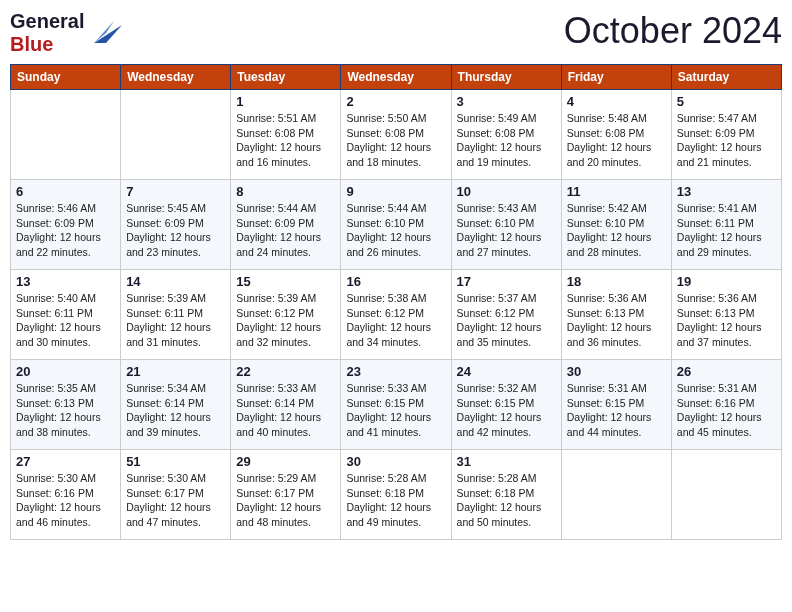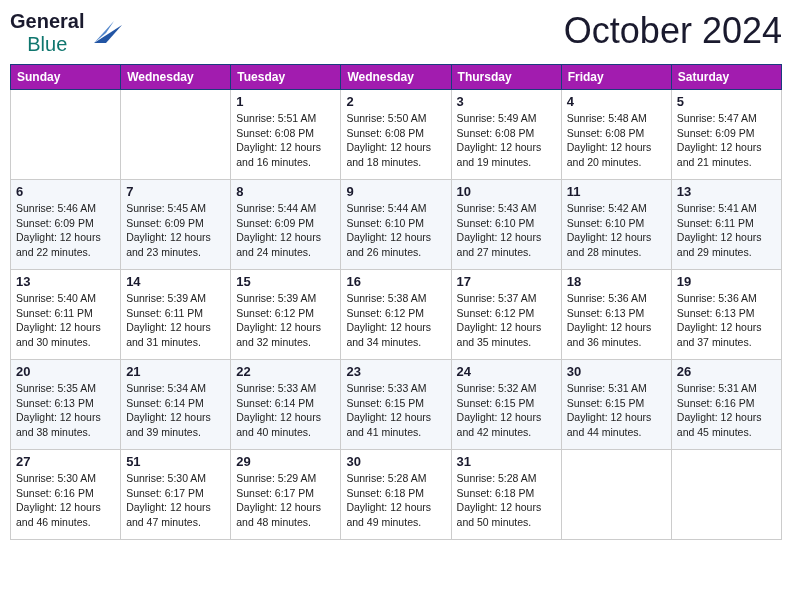--- a/index.html
+++ b/index.html
@@ -12,21 +12,20 @@
     }
     .header {
       display: flex;
       justify-content: space-between;
       align-items: flex-start;
       margin-bottom: 8px;
     }
     .logo {
       display: flex;
       align-items: center;
-      text-align: center;
     }
     .title-block {
       text-align: right;
     }
     .month-title {
       font-size: 36px;
       font-weight: normal;
       color: #1a1a2e;
     }
     .location {
@@ -69,32 +68,32 @@
     }
     .empty-cell {
       background: #f9f9f9;
     }
     tr:nth-child(even) td {
       background-color: #f4f7fb;
     }
     tr:nth-child(odd) td {
       background-color: #fff;
     }
-    thead tr th { background-color: #a21caf; }
+    thead tr th { background-color: #c2410c; }
   </style>
 </head>
 <body>
 
 <div class="header">
   <div class="logo">
     <div>
       <div style="display:flex;align-items:center;">
         <div>
           <div style="font-size:20px;font-weight:bold;color:#1a1a2e;line-height:1.15;">General</div>
-          <div style="font-size:20px;font-weight:normal;color:#0f766e;line-height:1.15;">Blue</div>
+          <div style="font-size:20px;font-weight:bold;color:#b91c1c;line-height:1.15;">Blue</div>
         </div>
         <svg width="36" height="36" viewBox="0 0 36 36" style="margin-left:2px;">
           <polygon points="8,28 36,10 20,28" fill="#2255a4"></polygon>
           <polygon points="8,28 28,6 20,18" fill="#5588cc"></polygon>
         </svg>
       </div>
     </div>
   </div>
   <div class="title-block">
     <div class="month-title">October 2024</div>

